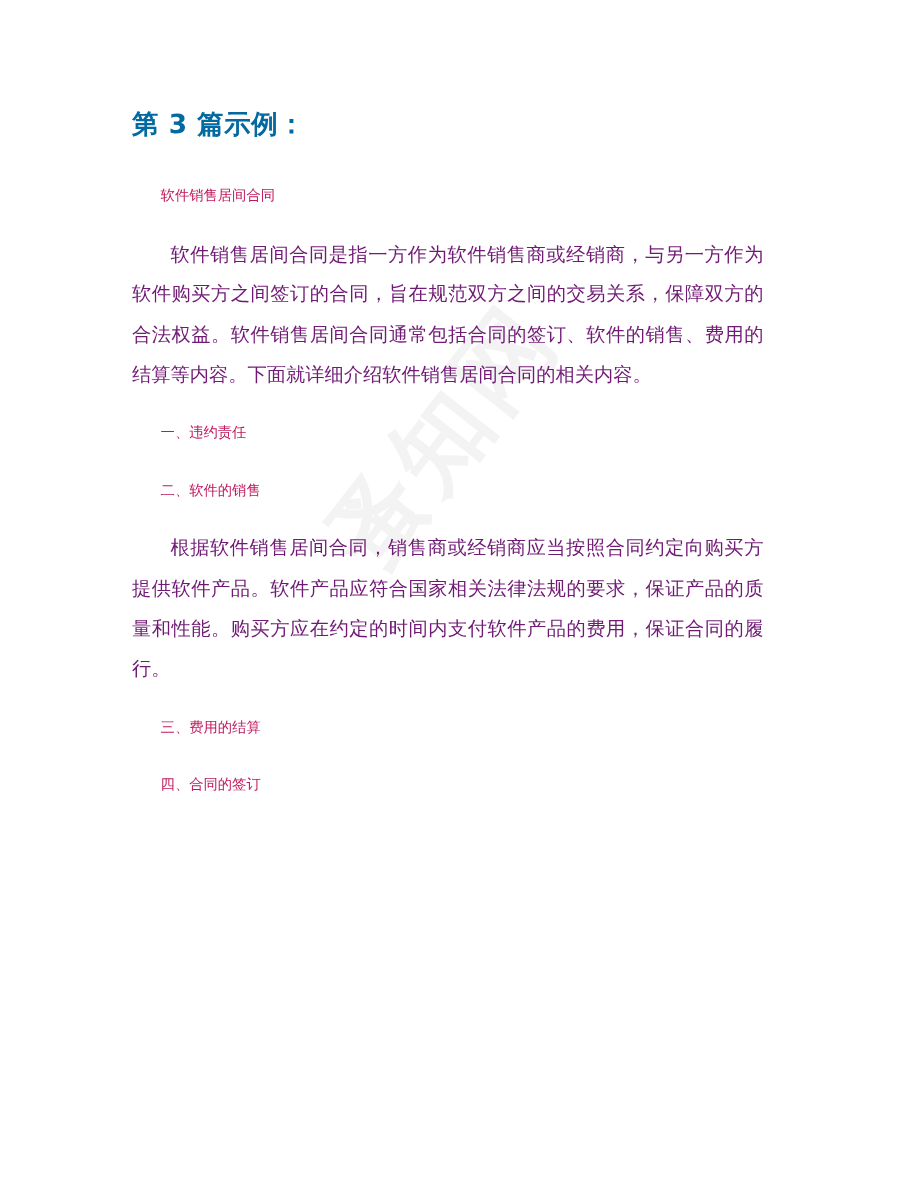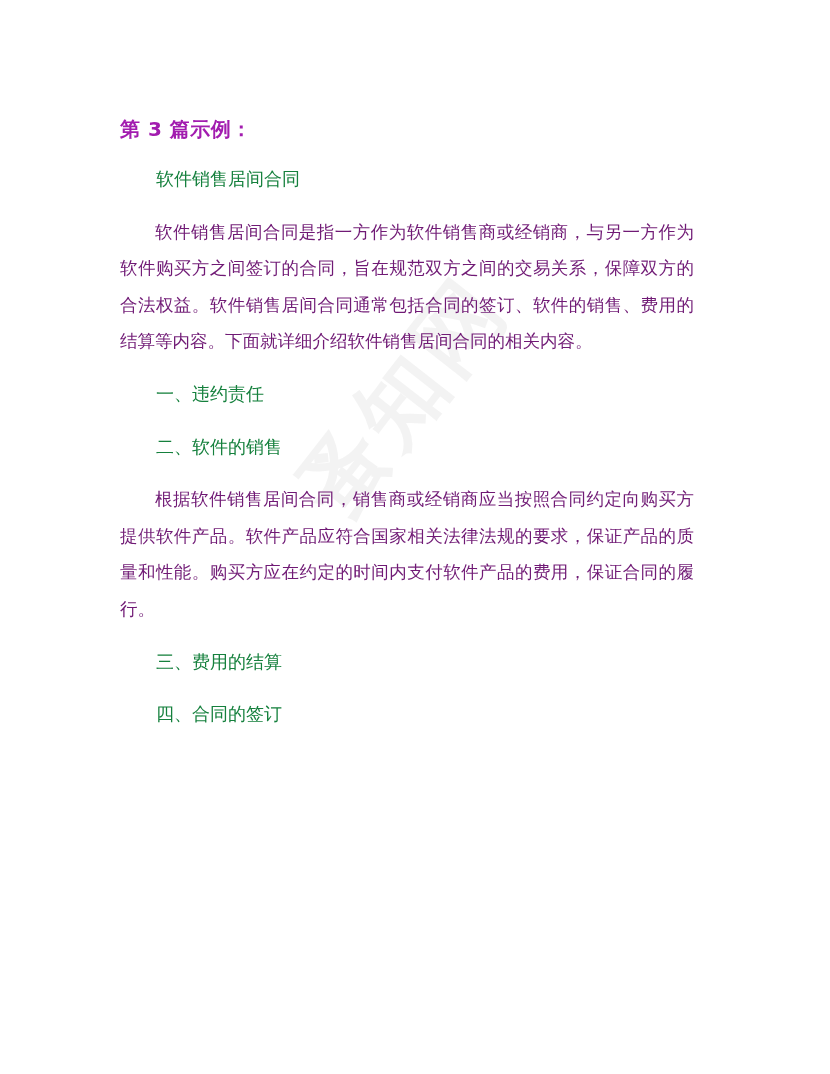--- a/index.html
+++ b/index.html
@@ -17,48 +17,48 @@
   }
   .page {
     position: absolute;
     left: 0; top: 0;
     width: 830px;
     height: 1074px;
   }
   .title {
     position: absolute;
     left: 120px;
-    top: 116px;
-    font-size: 20px;
+    top: 97px;
+    font-size: 24px;
     font-weight: bold;
-    color: #a21caf;
+    color: #0369a1;
     letter-spacing: 0.5px;
     margin: 0;
   }
   .content {
     position: absolute;
     left: 120px;
     top: 161px;
     width: 574px;
   }
   .para {
     font-size: 17.5px;
     line-height: 36.6px;
     margin: 0 0 16px 0;
     text-indent: 2em;
     text-align: justify;
     word-break: break-all;
     color: #701a75;
   }
   .heading {
-    font-size: 18px;
+    font-size: 13px;
     line-height: 36.6px;
     margin: 0 0 16px 0;
     text-indent: 2em;
-    color: #15803d;
+    color: #be185d;
   }
   .watermark {
     position: absolute;
     left: 265px;
     top: 340px;
     font-size: 86px;
     font-weight: bold;
     color: rgba(200, 200, 200, 0.22);
     transform: rotate(-52deg);
     transform-origin: center;

